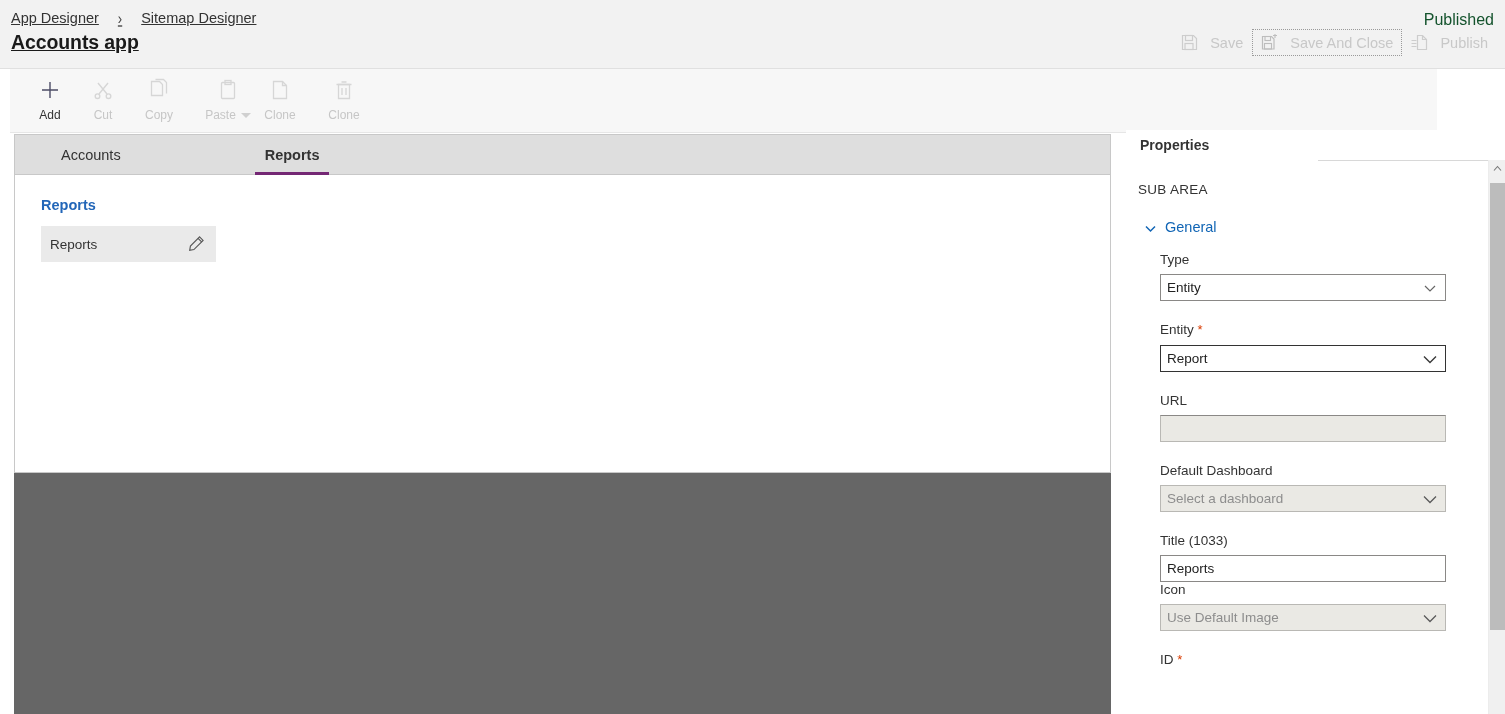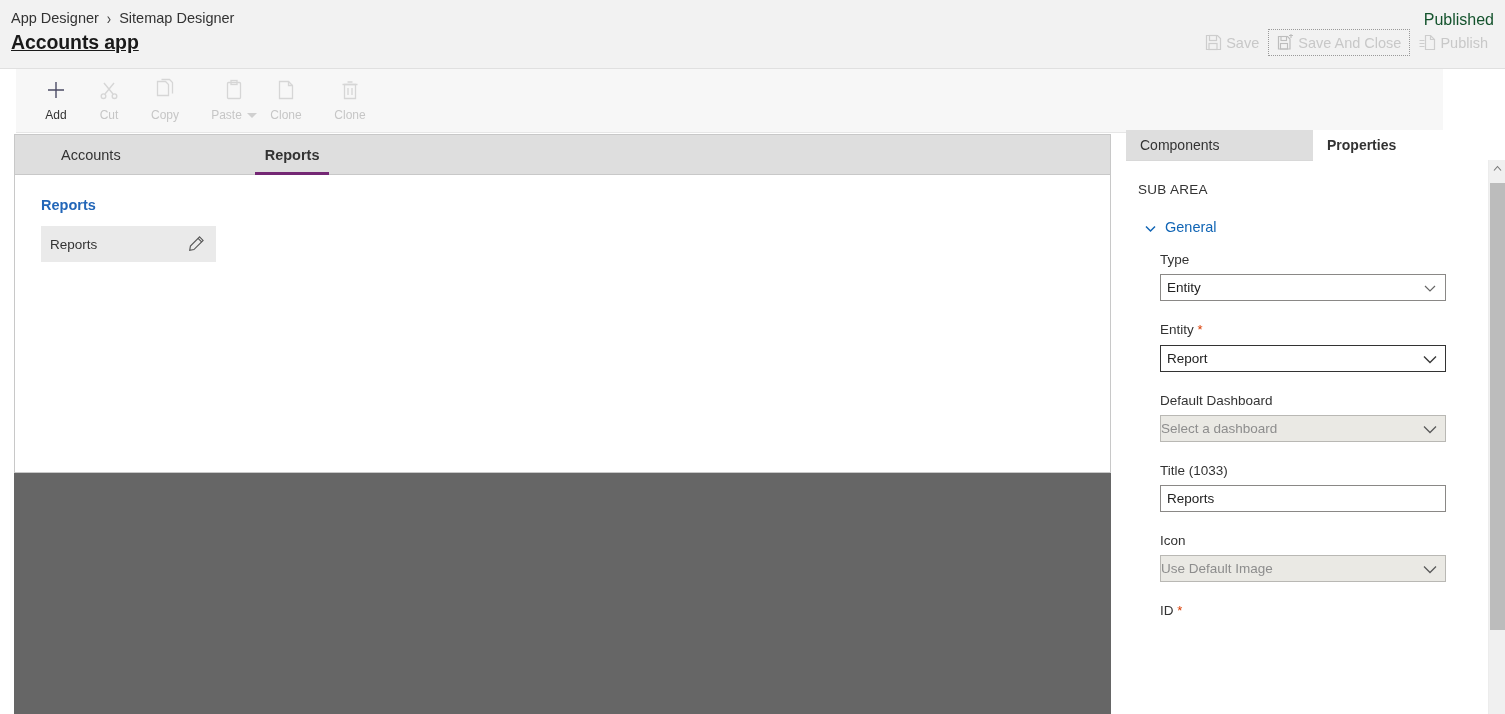--- a/index.html
+++ b/index.html
@@ -31,22 +31,23 @@
     border-bottom: 1px solid #e0e0e0;
     box-sizing: border-box;
   }
   .breadcrumb {
     position: absolute;
     left: 11px; top: 10px;
     font-size: 14.5px;
     color: #333333;
     display: flex;
     align-items: flex-end;
-    gap: 8px;
+    gap: 19px;
     white-space: nowrap;
+    text-decoration: underline;
   }
   .breadcrumb .crumb { cursor: pointer; }
   .breadcrumb .chev {
     font-size: 13px;
     color: #444;
     display: inline-block;
     transform: scaleY(1.25);
   }
   .app-title {
     position: absolute;
@@ -66,40 +67,40 @@
   .hdr-actions {
     position: absolute;
     right: 8px; top: 29px;
     display: flex;
     align-items: center;
     gap: 0px;
   }
   .hdr-btn {
     display: flex;
     align-items: center;
-    gap: 4px;
+    gap: 12px;
     padding: 4px 8px;
     font-size: 14.5px;
     color: #c8c8c8;
     background: transparent;
     border: 1px solid transparent;
     cursor: default;
     white-space: nowrap;
   }
   .hdr-btn.focused {
     border: 1px dotted #9a9a9a;
     color: #c8c8c8;
     cursor: pointer;
   }
   .hdr-btn .gi { width: 17px; height: 17px; display:block; }
 
   
   .cmdbar {
     position: absolute;
-    left: 16px; top: 69px;
+    left: 10px; top: 69px;
     width: 1427px;
     height: 64px;
     background: #f7f7f7;
     border-bottom: 1px solid #e6e6e6;
     box-sizing: border-box;
   }
   .cmd {
     position: absolute;
     top: 8px;
     display: flex;
@@ -291,20 +292,21 @@
   .ctrl.disabled { background: #eae9e4; border: 1px solid #b9b8b4; border-top-color:#8a8886; }
   .ctrl.greyed { background: #eae9e4; border: 1px solid #b9b8b4; }
   .ctrl .val {
     font-size: 13.5px;
     color: #222;
     padding-left: 6px;
   }
   .ctrl .ph {
     font-size: 13.5px;
     color: #8d8d8d;
+    padding-left: 6px;
   }
   .ctrl .chev-sel {
     position: absolute;
     right: 7px;
     top: 5px;
     width: 16px; height: 16px;
   }
 
   
   .pscroll {
@@ -472,23 +474,20 @@
             </svg>
         </span>
       </div>
     </div>
   </div>
 
   <div class="dim"></div>
 
   <div class="panel">
     <div class="panel-tabs">
-      <button class="ptab components">
-        <span>Components</span>
-      </button>
       <button class="ptab properties active">
         <span>Properties</span>
       </button>
     </div>
 
     <div class="panel-scrollarea">
       <div class="section-head">SUB AREA</div>
 
       <div class="accordion">
         <span class="chev-d">
@@ -519,41 +518,47 @@
         <div class="ctrl focused">
           <span class="val">Report</span>
           <span class="chev-sel">
             <svg width="16" height="16" viewBox="0 0 16 16">
                 <path d="M2 5.5l6 6 6-6" fill="none" stroke="#3a3a3a" stroke-width="1.4"></path>
               </svg>
           </span>
         </div>
       </div>
 
+      <div class="field" style="margin-top:21px">
+        <label class="flabel">URL</label>
+        <div class="ctrl disabled">
+          <span class="val"></span>
+        </div>
+      </div>
 
       <div class="field" style="margin-top:21px">
         <label class="flabel">Default Dashboard</label>
         <div class="ctrl greyed">
           <span class="ph">Select a dashboard</span>
           <span class="chev-sel">
             <svg width="16" height="16" viewBox="0 0 16 16">
                 <path d="M2 5.5l6 6 6-6" fill="none" stroke="#5a5a5a" stroke-width="1.3"></path>
               </svg>
           </span>
         </div>
       </div>
 
       <div class="field" style="margin-top:21px">
         <label class="flabel">Title (1033)</label>
         <div class="ctrl">
           <span class="val">Reports</span>
         </div>
       </div>
 
-      <div class="field" style="margin-top:21px">
+      <div class="field" style="">
         <label class="flabel">Icon</label>
         <div class="ctrl greyed">
           <span class="ph">Use Default Image</span>
           <span class="chev-sel">
             <svg width="16" height="16" viewBox="0 0 16 16">
                 <path d="M2 5.5l6 6 6-6" fill="none" stroke="#5a5a5a" stroke-width="1.3"></path>
               </svg>
           </span>
         </div>
       </div>

